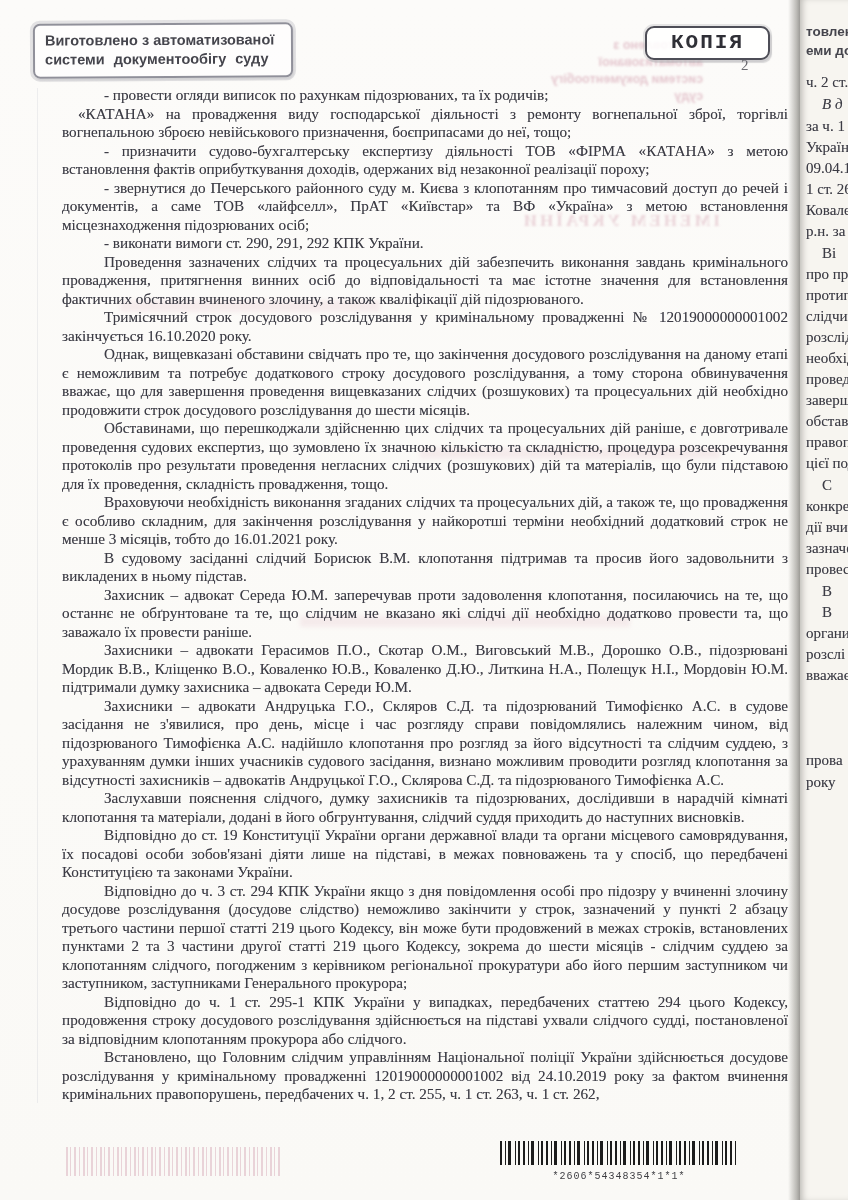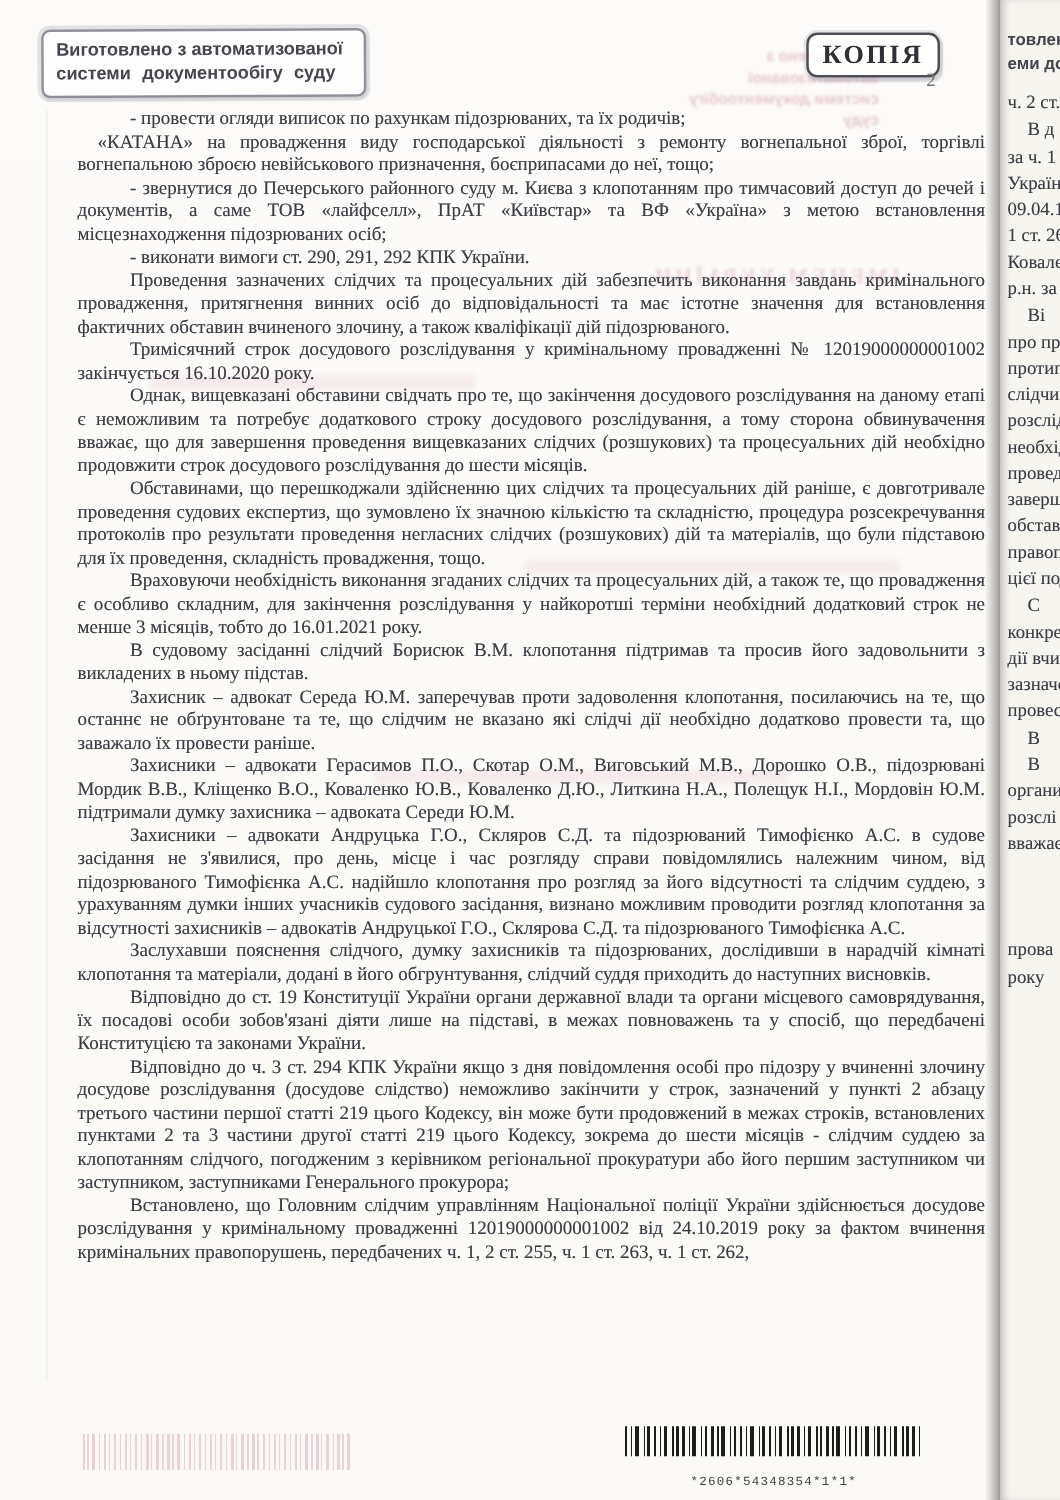--- a/index.html
+++ b/index.html
@@ -17,24 +17,24 @@
 
   
   .stamp-box { position:absolute; left:33px; top:23px; width:260px; padding:6px 9px 7px 10px;
           border:2px solid #90909a; border-radius:7px; background:rgba(255,255,255,.6);
           box-shadow:0 0 0 3px rgba(170,170,178,.30), 1px 2px 2px rgba(150,150,155,.25);
           font-family:"Liberation Sans", sans-serif; font-weight:bold; font-size:14.5px;
           line-height:19px; color:#45454d; transform:rotate(-.3deg); }
   .stamp-box .l2 { word-spacing:5px; }
 
   
-  .copy-stamp { position:absolute; left:645px; top:26px; padding:3px 11px 4px;
+  .copy-stamp { position:absolute; left:645px; top:26px; padding:3px 24px 4px;
           border:2.5px solid #4e4e57; border-radius:9px; background:rgba(255,255,255,.85);
           box-shadow:0 0 0 2px rgba(185,185,190,.35), 2px 3px 1px rgba(140,140,145,.3);
-          font-family:Liberation Serif, serif; font-weight:bold; font-size:21px;
+          font-family:Liberation Mono, monospace; font-weight:bold; font-size:21px;
           letter-spacing:2px; color:#2f2f36; }
   .page-num { position:absolute; left:741px; top:57px; font-size:15px; color:#6b6b70; }
 
   
   .bleed { position:absolute; color:#ddb5c0; transform:scaleX(-1); filter:blur(1.1px);
            font-family:"Liberation Sans", sans-serif; font-weight:bold; pointer-events:none; }
   .bleed-stamp { left:543px; top:37px; width:160px; font-size:12.5px; line-height:17px; opacity:.75; }
   .bleed-heading { left:440px; top:211px; width:280px; font-family:"Liberation Serif", serif;
            font-size:17px; letter-spacing:3px; opacity:.55; }
   .bleed-smudge { position:absolute; background:#e7c6cf; opacity:.28; filter:blur(2px); pointer-events:none; }
@@ -48,21 +48,21 @@
 
   
   .crease { position:absolute; left:37px; top:88px; width:1px; height:1015px; background:rgba(110,120,150,.10); }
 
   
   .barcode-wrap { position:absolute; left:500px; top:1141px; width:238px; text-align:center; }
   .barcode { height:24px; width:238px;
      background:
        repeating-linear-gradient(90deg,#1c1c1c 0 2px, transparent 2px 5px, #1c1c1c 5px 6px, transparent 6px 8px, #1c1c1c 8px 11px, transparent 11px 15px, #1c1c1c 15px 16px, transparent 16px 18px, #1c1c1c 18px 20px, transparent 20px 23px); }
   .barcode-label { font-family:"Liberation Mono", monospace; font-size:10px; letter-spacing:1px;
-     color:#3f3f44; margin-top:16px; }
+     color:#3f3f44; margin-top:6px; }
   .barcode-ghost { position:absolute; left:66px; top:1147px; width:214px; height:29px; opacity:.5; filter:blur(.6px);
      background:repeating-linear-gradient(90deg,#d9aebc 0 2px, transparent 2px 4px, #d9aebc 4px 5px, transparent 5px 8px, #d9aebc 8px 10px, transparent 10px 13px, #d9aebc 13px 14px, transparent 14px 17px); }
 
   
   .np-stamp { position:absolute; left:6px; font-family:"Liberation Sans", sans-serif; font-weight:bold;
       font-size:13.5px; color:#45454d; white-space:nowrap; }
   .np-frags { position:absolute; left:0; top:0; width:48px; height:1200px; }
   .frag { position:absolute; left:6px; white-space:nowrap; font-size:15px; color:#3c3c45;
       text-shadow:0 0 .5px rgba(60,60,70,.4); }
   .frag.ind { left:22px; }
@@ -88,52 +88,54 @@
       <div class="l2">системи документообігу суду</div>
     </div>
     <div class="copy-stamp">КОПІЯ</div>
     <div class="page-num">2</div>
 
     <div class="crease"></div>
 
     <div class="doc-body">
         <p class="para">- провести огляди виписок по рахункам підозрюваних, та їх родичів;</p>
         <p class="para first">«КАТАНА» на провадження виду господарської діяльності з ремонту вогнепальної зброї, торгівлі вогнепальною зброєю невійськового призначення, боєприпасами до неї, тощо;</p>
+        <p class="para">- призначити судово-бухгалтерську експертизу діяльності ТОВ «ФІРМА «КАТАНА» з метою встановлення фактів оприбуткування доходів, одержаних від незаконної реалізації пороху;</p>
         <p class="para">- звернутися до Печерського районного суду м. Києва з клопотанням про тимчасовий доступ до речей і документів, а саме ТОВ «лайфселл», ПрАТ «Київстар» та ВФ «Україна» з метою встановлення місцезнаходження підозрюваних осіб;</p>
         <p class="para">- виконати вимоги ст. 290, 291, 292 КПК України.</p>
         <p class="para">Проведення зазначених слідчих та процесуальних дій забезпечить виконання завдань кримінального провадження, притягнення винних осіб до відповідальності та має істотне значення для встановлення фактичних обставин вчиненого злочину, а також кваліфікації дій підозрюваного.</p>
         <p class="para">Тримісячний строк досудового розслідування у кримінальному провадженні № 12019000000001002 закінчується 16.10.2020 року.</p>
         <p class="para">Однак, вищевказані обставини свідчать про те, що закінчення досудового розслідування на даному етапі є неможливим та потребує додаткового строку досудового розслідування, а тому сторона обвинувачення вважає, що для завершення проведення вищевказаних слідчих (розшукових) та процесуальних дій необхідно продовжити строк досудового розслідування до шести місяців.</p>
         <p class="para">Обставинами, що перешкоджали здійсненню цих слідчих та процесуальних дій раніше, є довготривале проведення судових експертиз, що зумовлено їх значною кількістю та складністю, процедура розсекречування протоколів про результати проведення негласних слідчих (розшукових) дій та матеріалів, що були підставою для їх проведення, складність провадження, тощо.</p>
         <p class="para">Враховуючи необхідність виконання згаданих слідчих та процесуальних дій, а також те, що провадження є особливо складним, для закінчення розслідування у найкоротші терміни необхідний додатковий строк не менше 3 місяців, тобто до 16.01.2021 року.</p>
         <p class="para">В судовому засіданні слідчий Борисюк В.М. клопотання підтримав та просив його задовольнити з викладених в ньому підстав.</p>
         <p class="para">Захисник – адвокат Середа Ю.М. заперечував проти задоволення клопотання, посилаючись на те, що останнє не обґрунтоване та те, що слідчим не вказано які слідчі дії необхідно додатково провести та, що заважало їх провести раніше.</p>
         <p class="para">Захисники – адвокати Герасимов П.О., Скотар О.М., Виговський М.В., Дорошко О.В., підозрювані Мордик В.В., Кліщенко В.О., Коваленко Ю.В., Коваленко Д.Ю., Литкина Н.А., Полещук Н.І., Мордовін Ю.М. підтримали думку захисника – адвоката Середи Ю.М.</p>
         <p class="para">Захисники – адвокати Андруцька Г.О., Скляров С.Д. та підозрюваний Тимофієнко А.С. в судове засідання не з'явилися, про день, місце і час розгляду справи повідомлялись належним чином, від підозрюваного Тимофієнка А.С. надійшло клопотання про розгляд за його відсутності та слідчим суддею, з урахуванням думки інших учасників судового засідання, визнано можливим проводити розгляд клопотання за відсутності захисників – адвокатів Андруцької Г.О., Склярова С.Д. та підозрюваного Тимофієнка А.С.</p>
         <p class="para">Заслухавши пояснення слідчого, думку захисників та підозрюваних, дослідивши в нарадчій кімнаті клопотання та матеріали, додані в його обгрунтування, слідчий суддя приходить до наступних висновків.</p>
         <p class="para">Відповідно до ст. 19 Конституції України органи державної влади та органи місцевого самоврядування, їх посадові особи зобов'язані діяти лише на підставі, в межах повноважень та у спосіб, що передбачені Конституцією та законами України.</p>
         <p class="para">Відповідно до ч. 3 ст. 294 КПК України якщо з дня повідомлення особі про підозру у вчиненні злочину досудове розслідування (досудове слідство) неможливо закінчити у строк, зазначений у пункті 2 абзацу третього частини першої статті 219 цього Кодексу, він може бути продовжений в межах строків, встановлених пунктами 2 та 3 частини другої статті 219 цього Кодексу, зокрема до шести місяців - слідчим суддею за клопотанням слідчого, погодженим з керівником регіональної прокуратури або його першим заступником чи заступником, заступниками Генерального прокурора;</p>
+        <p class="para">Відповідно до ч. 1 ст. 295-1 КПК України у випадках, передбачених статтею 294 цього Кодексу, продовження строку досудового розслідування здійснюється на підставі ухвали слідчого судді, постановленої за відповідним клопотанням прокурора або слідчого.</p>
         <p class="para">Встановлено, що Головним слідчим управлінням Національної поліції України здійснюється досудове розслідування у кримінальному провадженні 12019000000001002 від 24.10.2019 року за фактом вчинення кримінальних правопорушень, передбачених ч. 1, 2 ст. 255, ч. 1 ст. 263, ч. 1 ст. 262,</p>
       </div>
 
     <div class="barcode-ghost"></div>
     <div class="barcode-wrap">
       <div class="barcode"></div>
       <div class="barcode-label">*2606*54348354*1*1*</div>
     </div>
 
     <div class="page-edge"></div>
   </div>
 
   <div class="page-behind">
     <div class="np-stamp" style="top:24px;">товлено</div>
     <div class="np-stamp" style="top:43px;">еми док</div>
     <div class="np-frags">
         <div class="frag" style="top: 74px;">ч. 2 ст. 19</div>
-        <div class="frag ind" style="top: 96px;">В д</div>
+        <div class="frag ind" style="top: 96px; font-style: italic;">В д</div>
         <div class="frag" style="top: 118px;">за ч. 1 ст</div>
         <div class="frag" style="top: 139px;">України;</div>
         <div class="frag" style="top: 160px;">09.04.19</div>
         <div class="frag" style="top: 181px;">1 ст. 26</div>
         <div class="frag" style="top: 202px;">Ковален</div>
         <div class="frag" style="top: 223px;">р.н. за ч</div>
         <div class="frag ind" style="top: 245px;">Ві</div>
         <div class="frag" style="top: 266px;">про про</div>
         <div class="frag" style="top: 287px;">протипр</div>
         <div class="frag" style="top: 308px;">слідчий</div>

